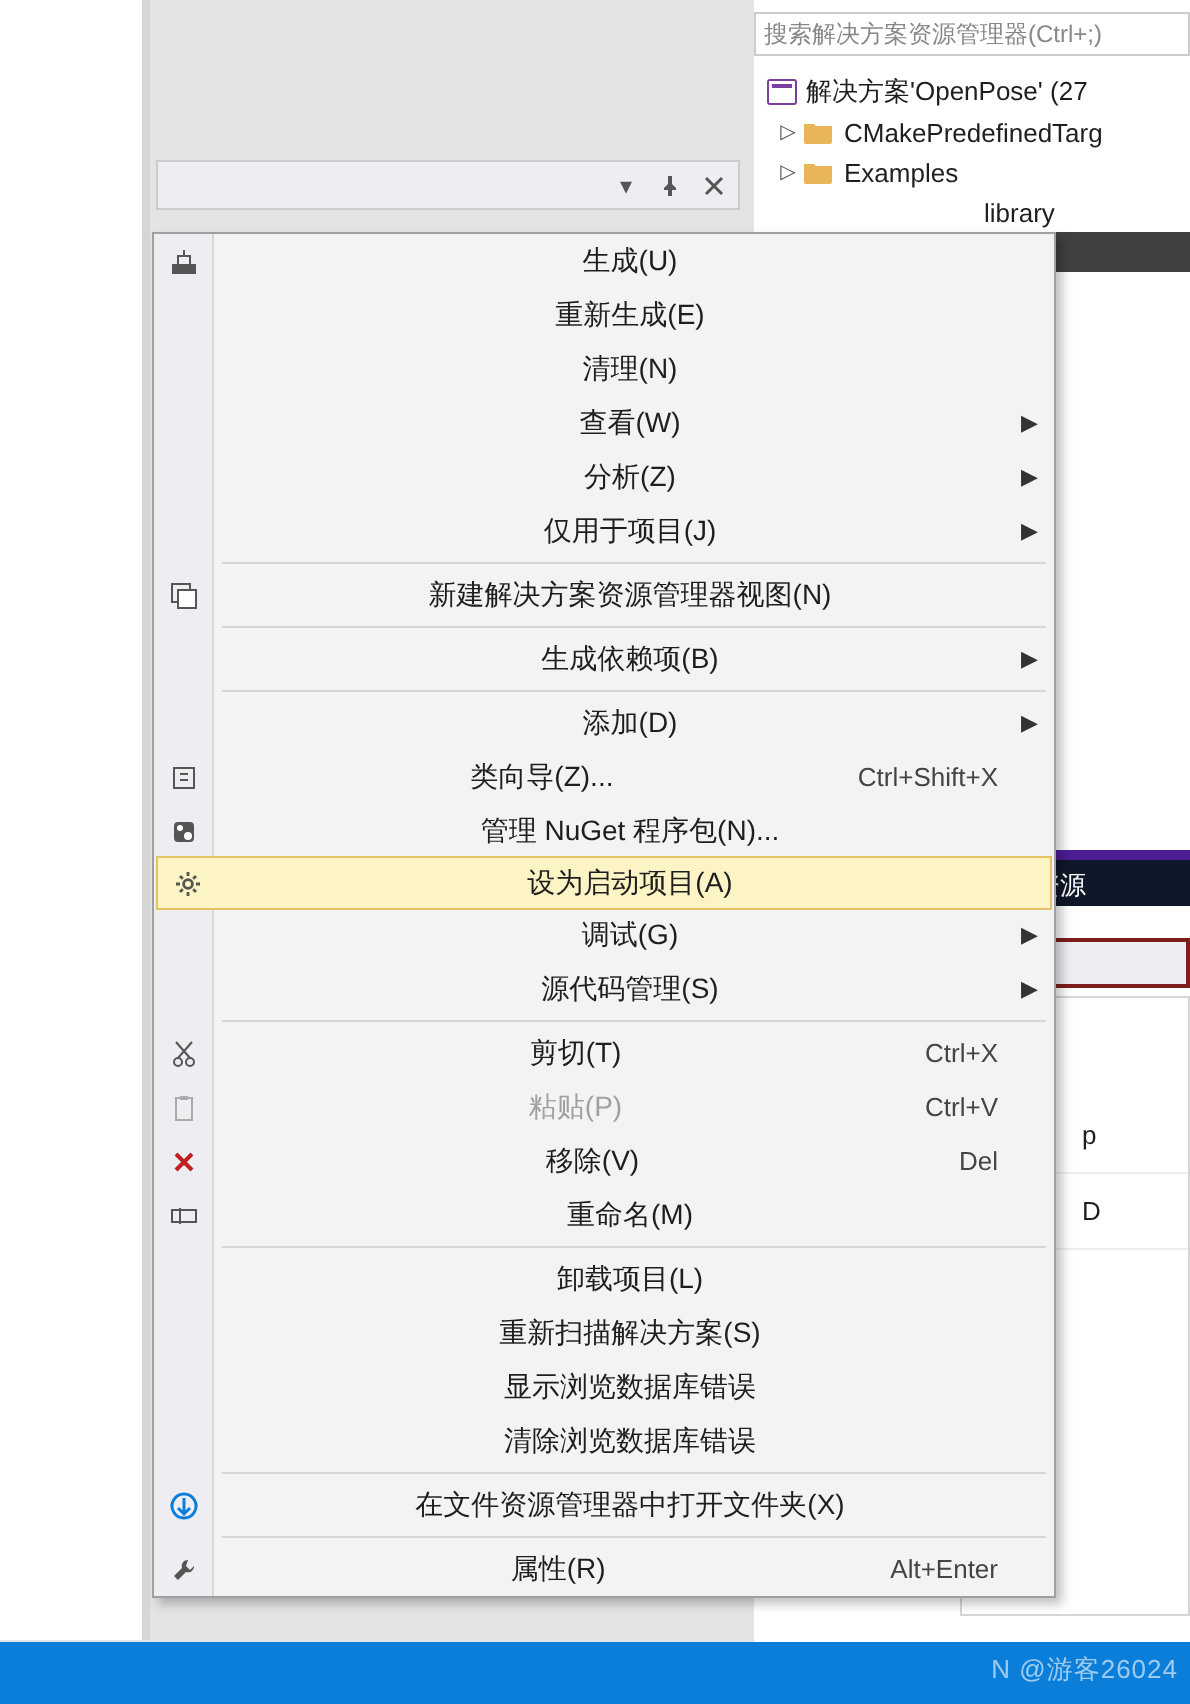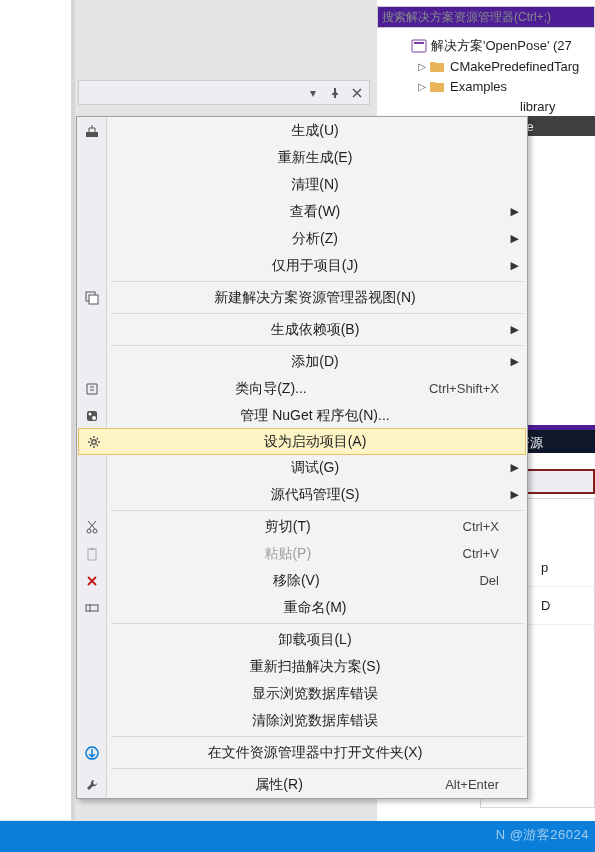--- a/index.html
+++ b/index.html
@@ -43,40 +43,39 @@
       position: absolute;
       right: 0; top: 0;
       width: 218px; height: 852px;
       background: #fff;
     }
     .search-box {
       position: absolute;
       left: 377px; top: 6px;
       width: 218px; height: 22px;
       border: 1px solid #ccc;
-      background: #4c1d95;
+      background: #ffffff;
       color: #888;
       padding: 2px 4px;
       font-size: 12px;
       overflow: hidden;
       white-space: nowrap;
     }
     .tree {
       position: absolute;
       left: 383px; top: 36px;
       width: 212px;
       font-size: 13px;
     }
     .tree-row {
       height: 20px;
       display: flex;
       align-items: center;
       white-space: nowrap;
       overflow: hidden;
-      margin-left: 28px;
     }
     .tree-row .exp {
       width: 14px; height: 14px;
       display: inline-flex;
       align-items: center; justify-content: center;
       font-size: 10px; color: #555; margin-right: 1px;
     }
     .tree-row .folder-ico { width: 16px; color: #d9a24a; margin-right: 4px; }
     .tree-row .sol-ico { width: 16px; color: #7b3fa0; margin-right: 4px; }
     .tree-selected { background: #404040; color: #fff; }

